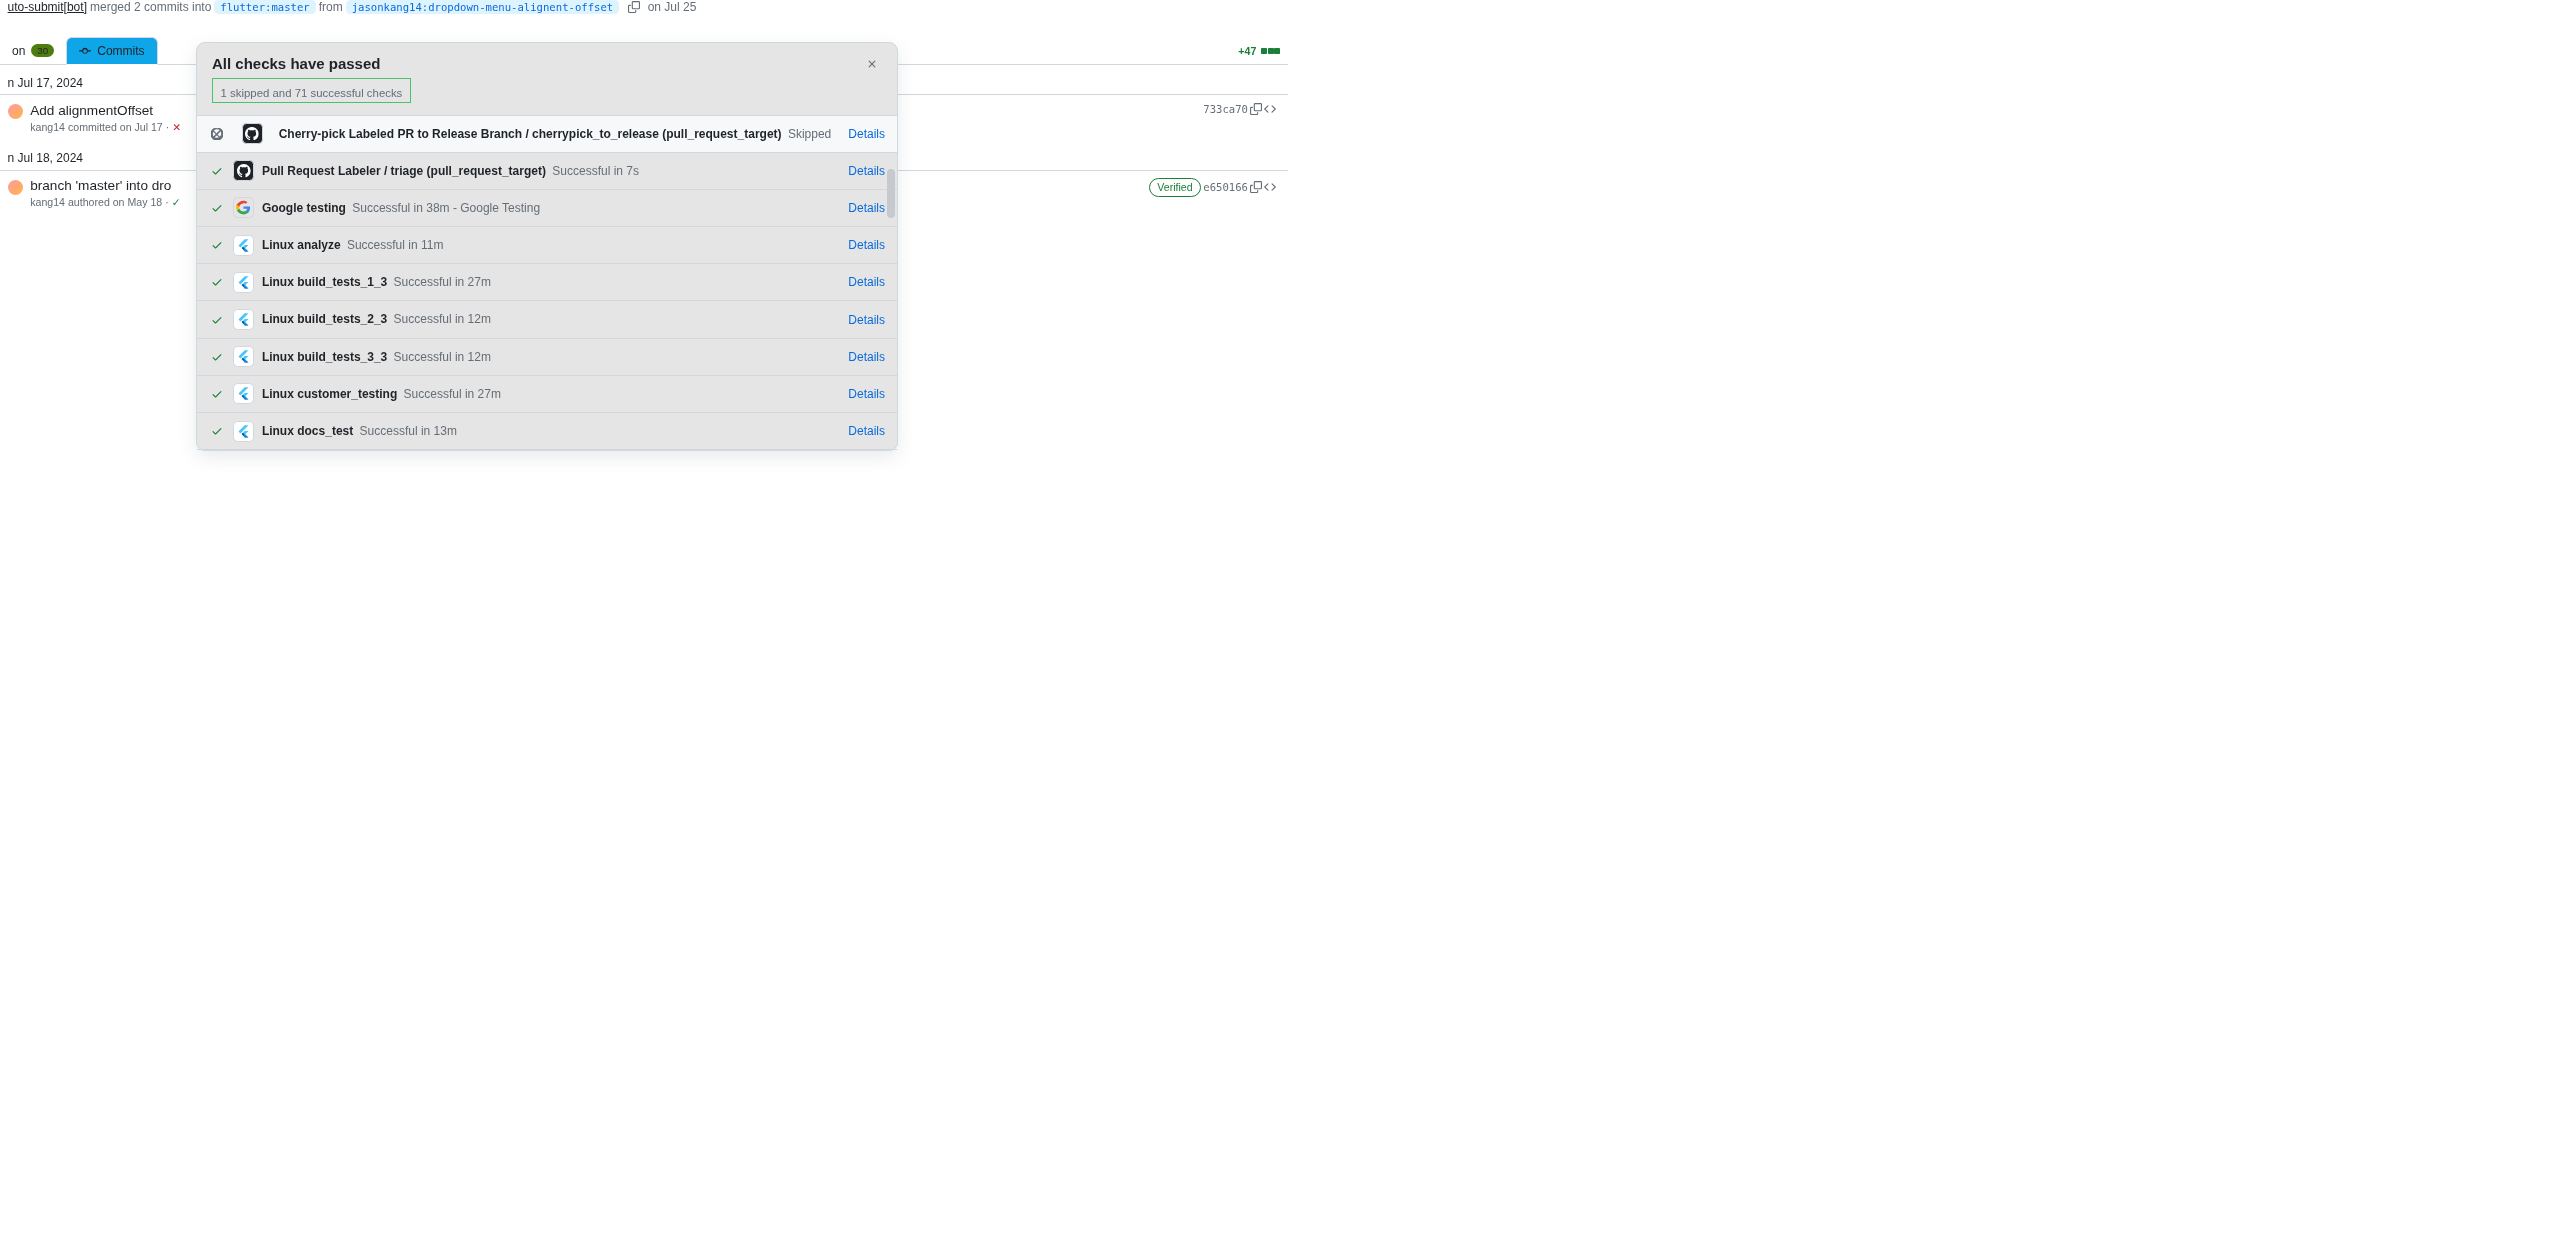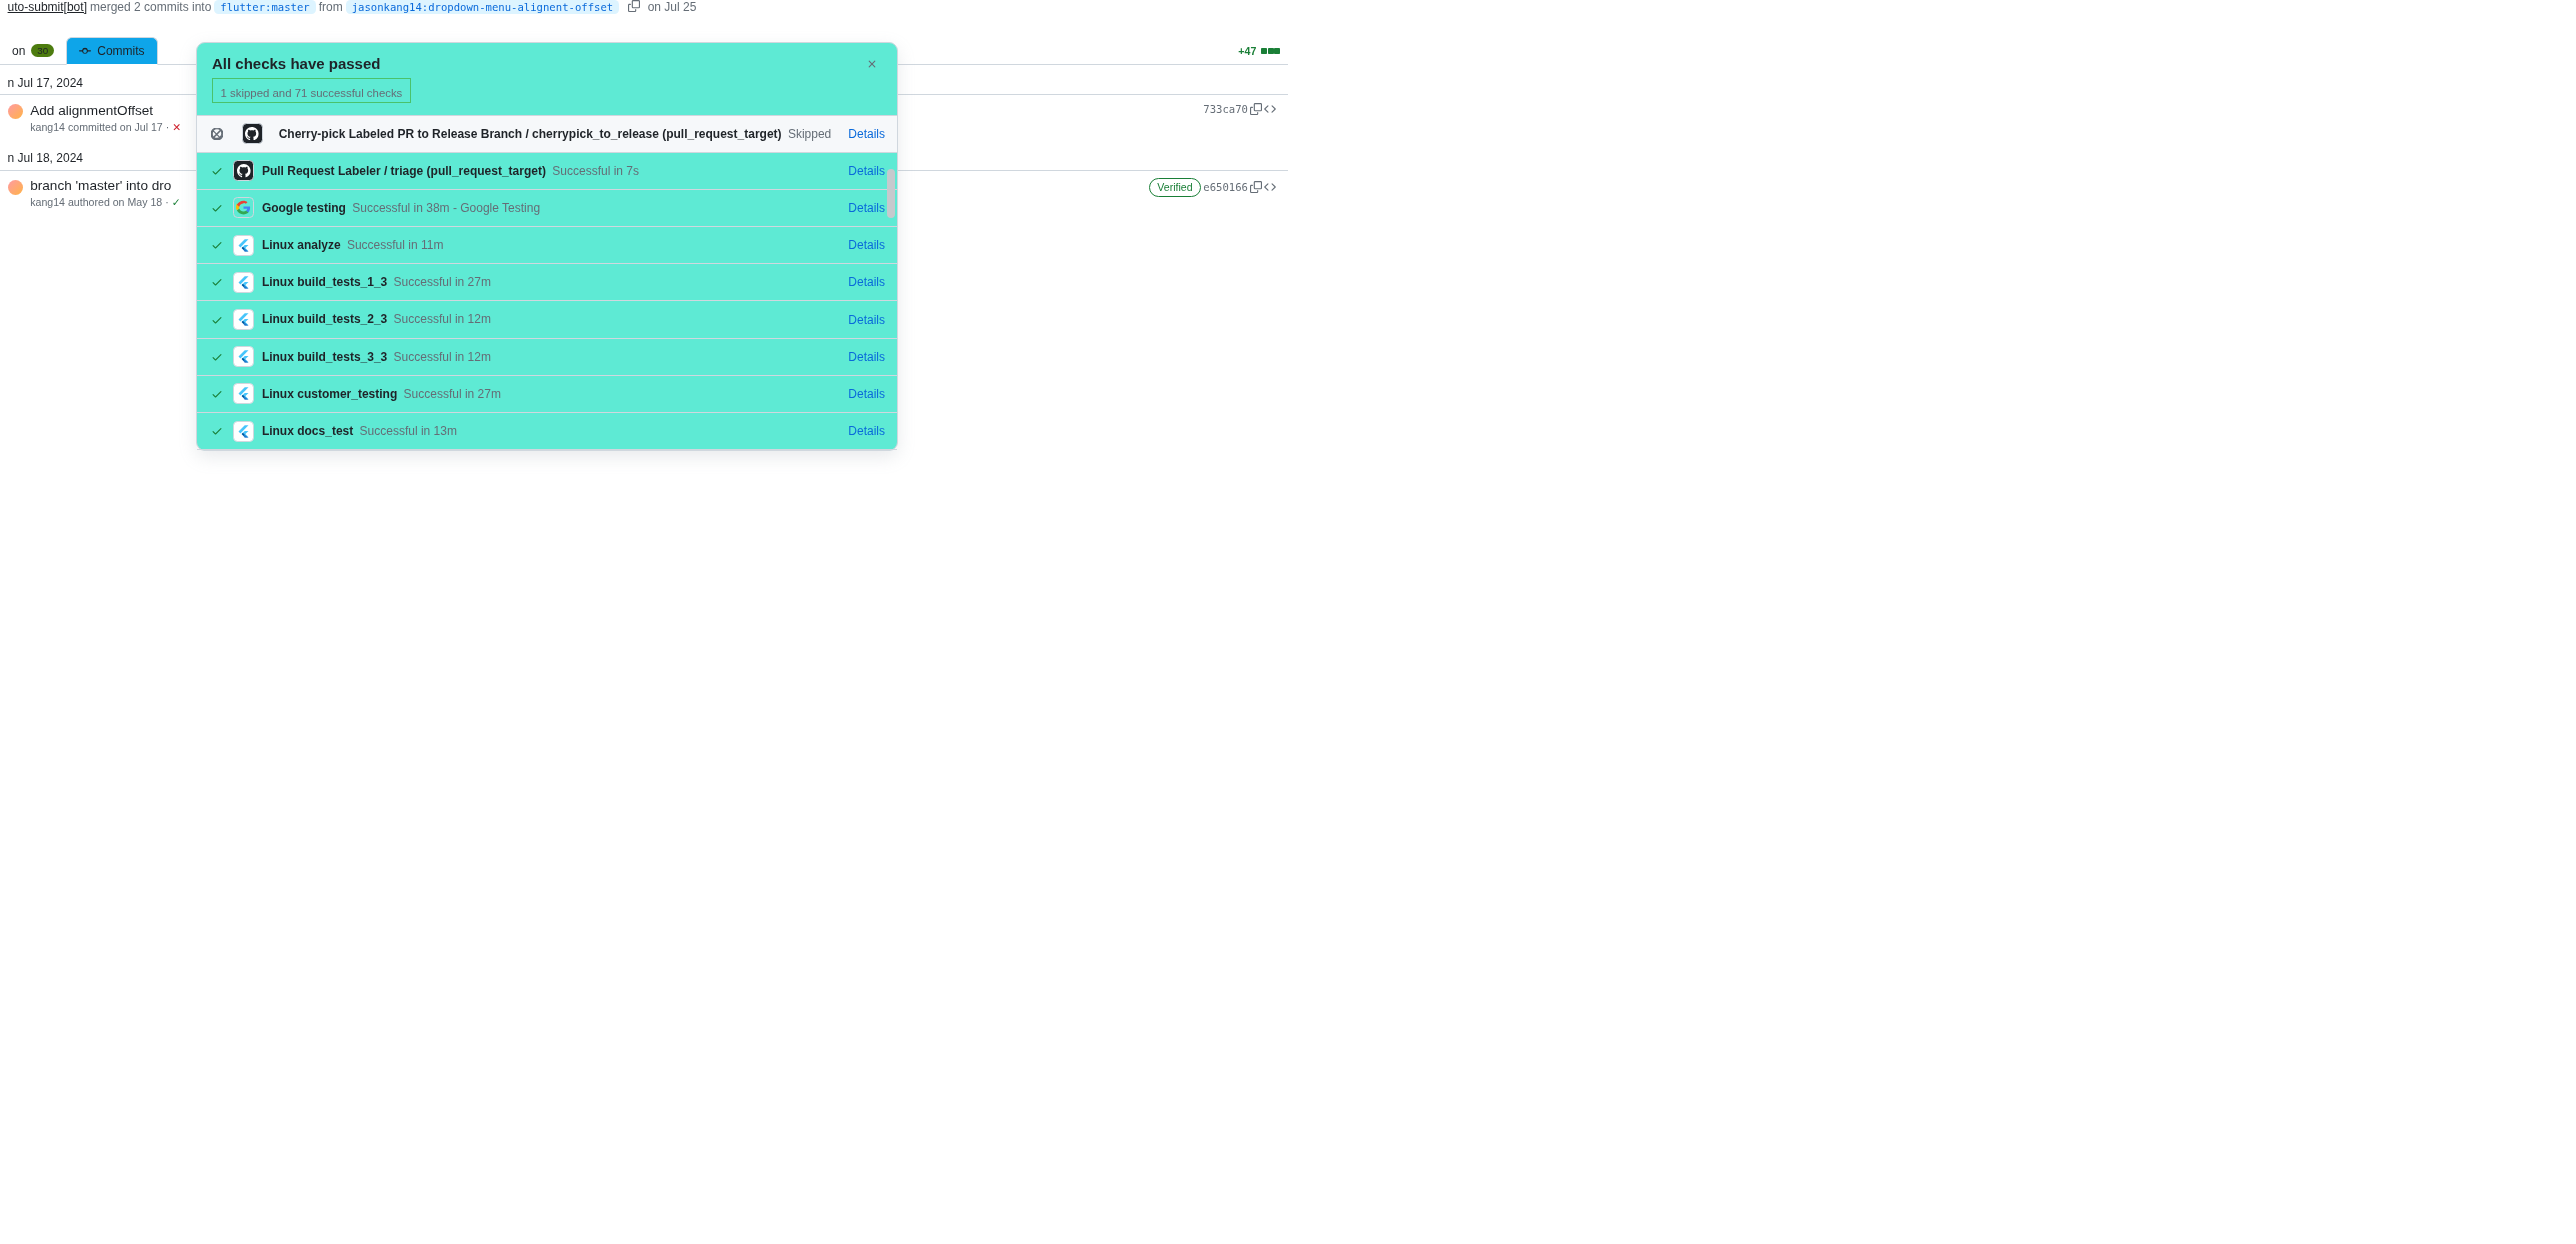--- a/index.html
+++ b/index.html
@@ -6,21 +6,21 @@
     body {
       font-family: -apple-system, BlinkMacSystemFont, "Segoe UI", Helvetica, Arial, sans-serif;
       background: #ffffff;
       color: #1f2328;
       overflow: hidden;
       width: 1288px;
       height: 622px;
       position: relative;
       font-size: 10.6px;
     }
-    .merge-line { padding: 0 7.6px; display: flex; gap: 3px; font-size: 12px; }
+    .merge-line { padding: 0 7.6px; display: flex; align-items: center; gap: 3px; font-size: 12px; }
     .merge-line .bot { text-decoration: underline; color: #1f2328; }
     .merge-line .mute { color: #656d76; }
     .branch-tag { background: #ddf4ff; color: #0969da; border-radius: 4.5px; padding: 0.8px 6px; font-family: ui-monospace, monospace; font-size: 10.6px; }
     .copy-icon, .code-icon { color: #656d76; }
     .tabs { display: flex; margin-top: 23px; border-bottom: 0.8px solid #d0d7de; align-items: center; }
     .tab { padding: 6px 12px; display: flex; gap: 6px; align-items: center; color: #1f2328; font-size: 12px; }
     .tab.active { border: 0.8px solid #d0d7de; border-bottom: 0.8px solid #fff; border-radius: 6px 6px 0 0; margin-bottom: -0.8px; background: #0ea5e9; align-items: center; }
     .tab .count { background: #4d7c0f; border-radius: 756px; padding: 0.8px 6px; font-size: 9.8px; color: #1f2328; }
     .diff-stat { margin-left: auto; display: flex; align-items: center; gap: 4.5px; color: #1a7f37; padding-right: 7.6px; font-size: 10.6px; font-weight: 600; }
     .diff-squares { display: flex; gap: 0.8px; }
@@ -34,21 +34,21 @@
     .commit-sub { font-size: 10.6px; color: #656d76; margin-top: 3px; display: flex; gap: 3px; align-items: center; }
     .commit-sub .tick { color: #1a7f37; font-size: 10.6px; }
     .commit-sub .x { color: #cf222e; font-size: 10.6px; }
     .commit-right { display: flex; align-items: center; gap: 2px; margin-right: 4.5px; }
     .badge-verified { border: 0.8px solid #1a7f37; color: #1a7f37; border-radius: 756px; padding: 2.3px 7.6px; font-size: 10.6px; }
     .sha { color: #656d76; font-family: ui-monospace, monospace; font-size: 10.6px; }
 
     
     .dialog {
       position: absolute; top: 42px; left: 196px; width: 702px;
-      background: #5eead4; border: 0.8px solid #d0d7de; border-radius: 9px;
+      background: #e5e5e5; border: 0.8px solid #d0d7de; border-radius: 9px;
       box-shadow: 0 6px 18px rgba(140,149,159,0.2);
       display: flex; flex-direction: column; max-height: 500px;
     }
     .dialog-header { padding: 12px 15px; display: flex; justify-content: space-between; align-items: flex-start; }
     .dialog-title { font-size: 15px; font-weight: 600; }
     .dialog-sub { color: #656d76; font-size: 11.4px; margin-top: 4.5px; display: inline-block; }
     .highlight-box { border: 1.5px solid #4ac26b; padding: 3px 7.6px; margin-top: 6px; display: inline-block; }
     .dialog-close { background: none; border: none; cursor: pointer; color: #656d76; font-size: 13.6px; padding: 3px 4.5px; }
     .dialog-list { border-top: 0.8px solid #d0d7de; overflow-y: auto; flex: 1; }
     .check-row { display: flex; align-items: center; padding: 7.6px 12px; border-bottom: 0.8px solid #d0d7de; gap: 7.6px; }

